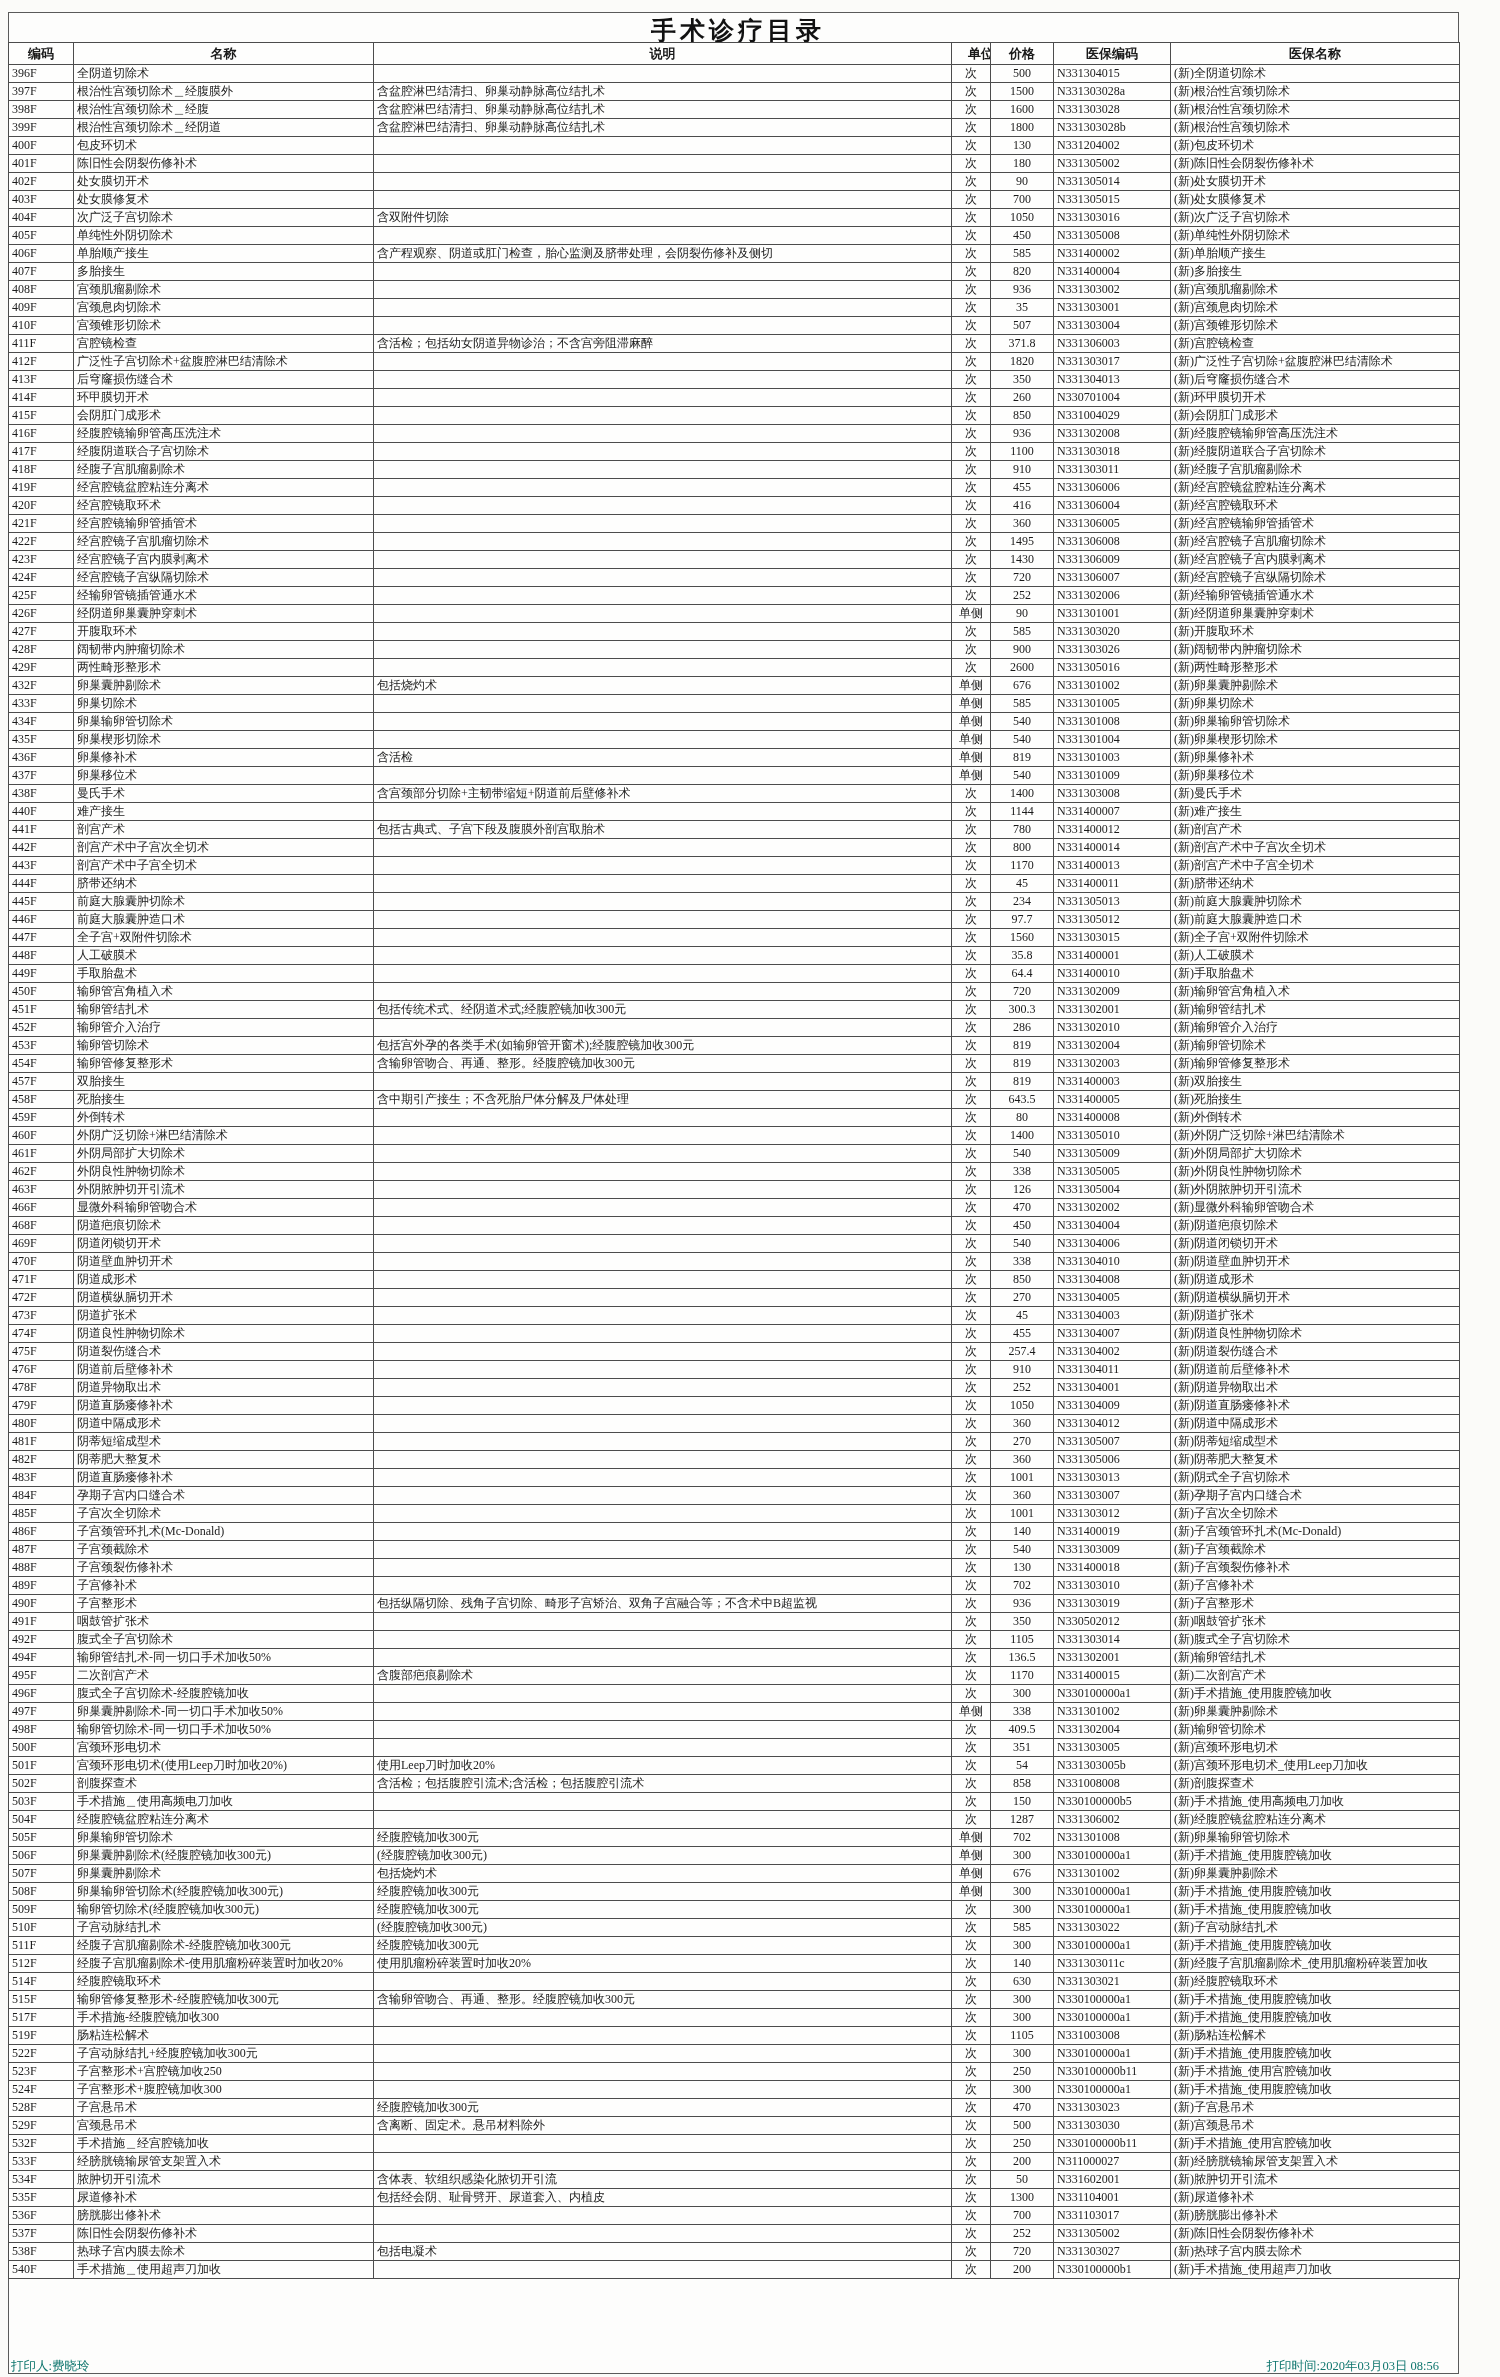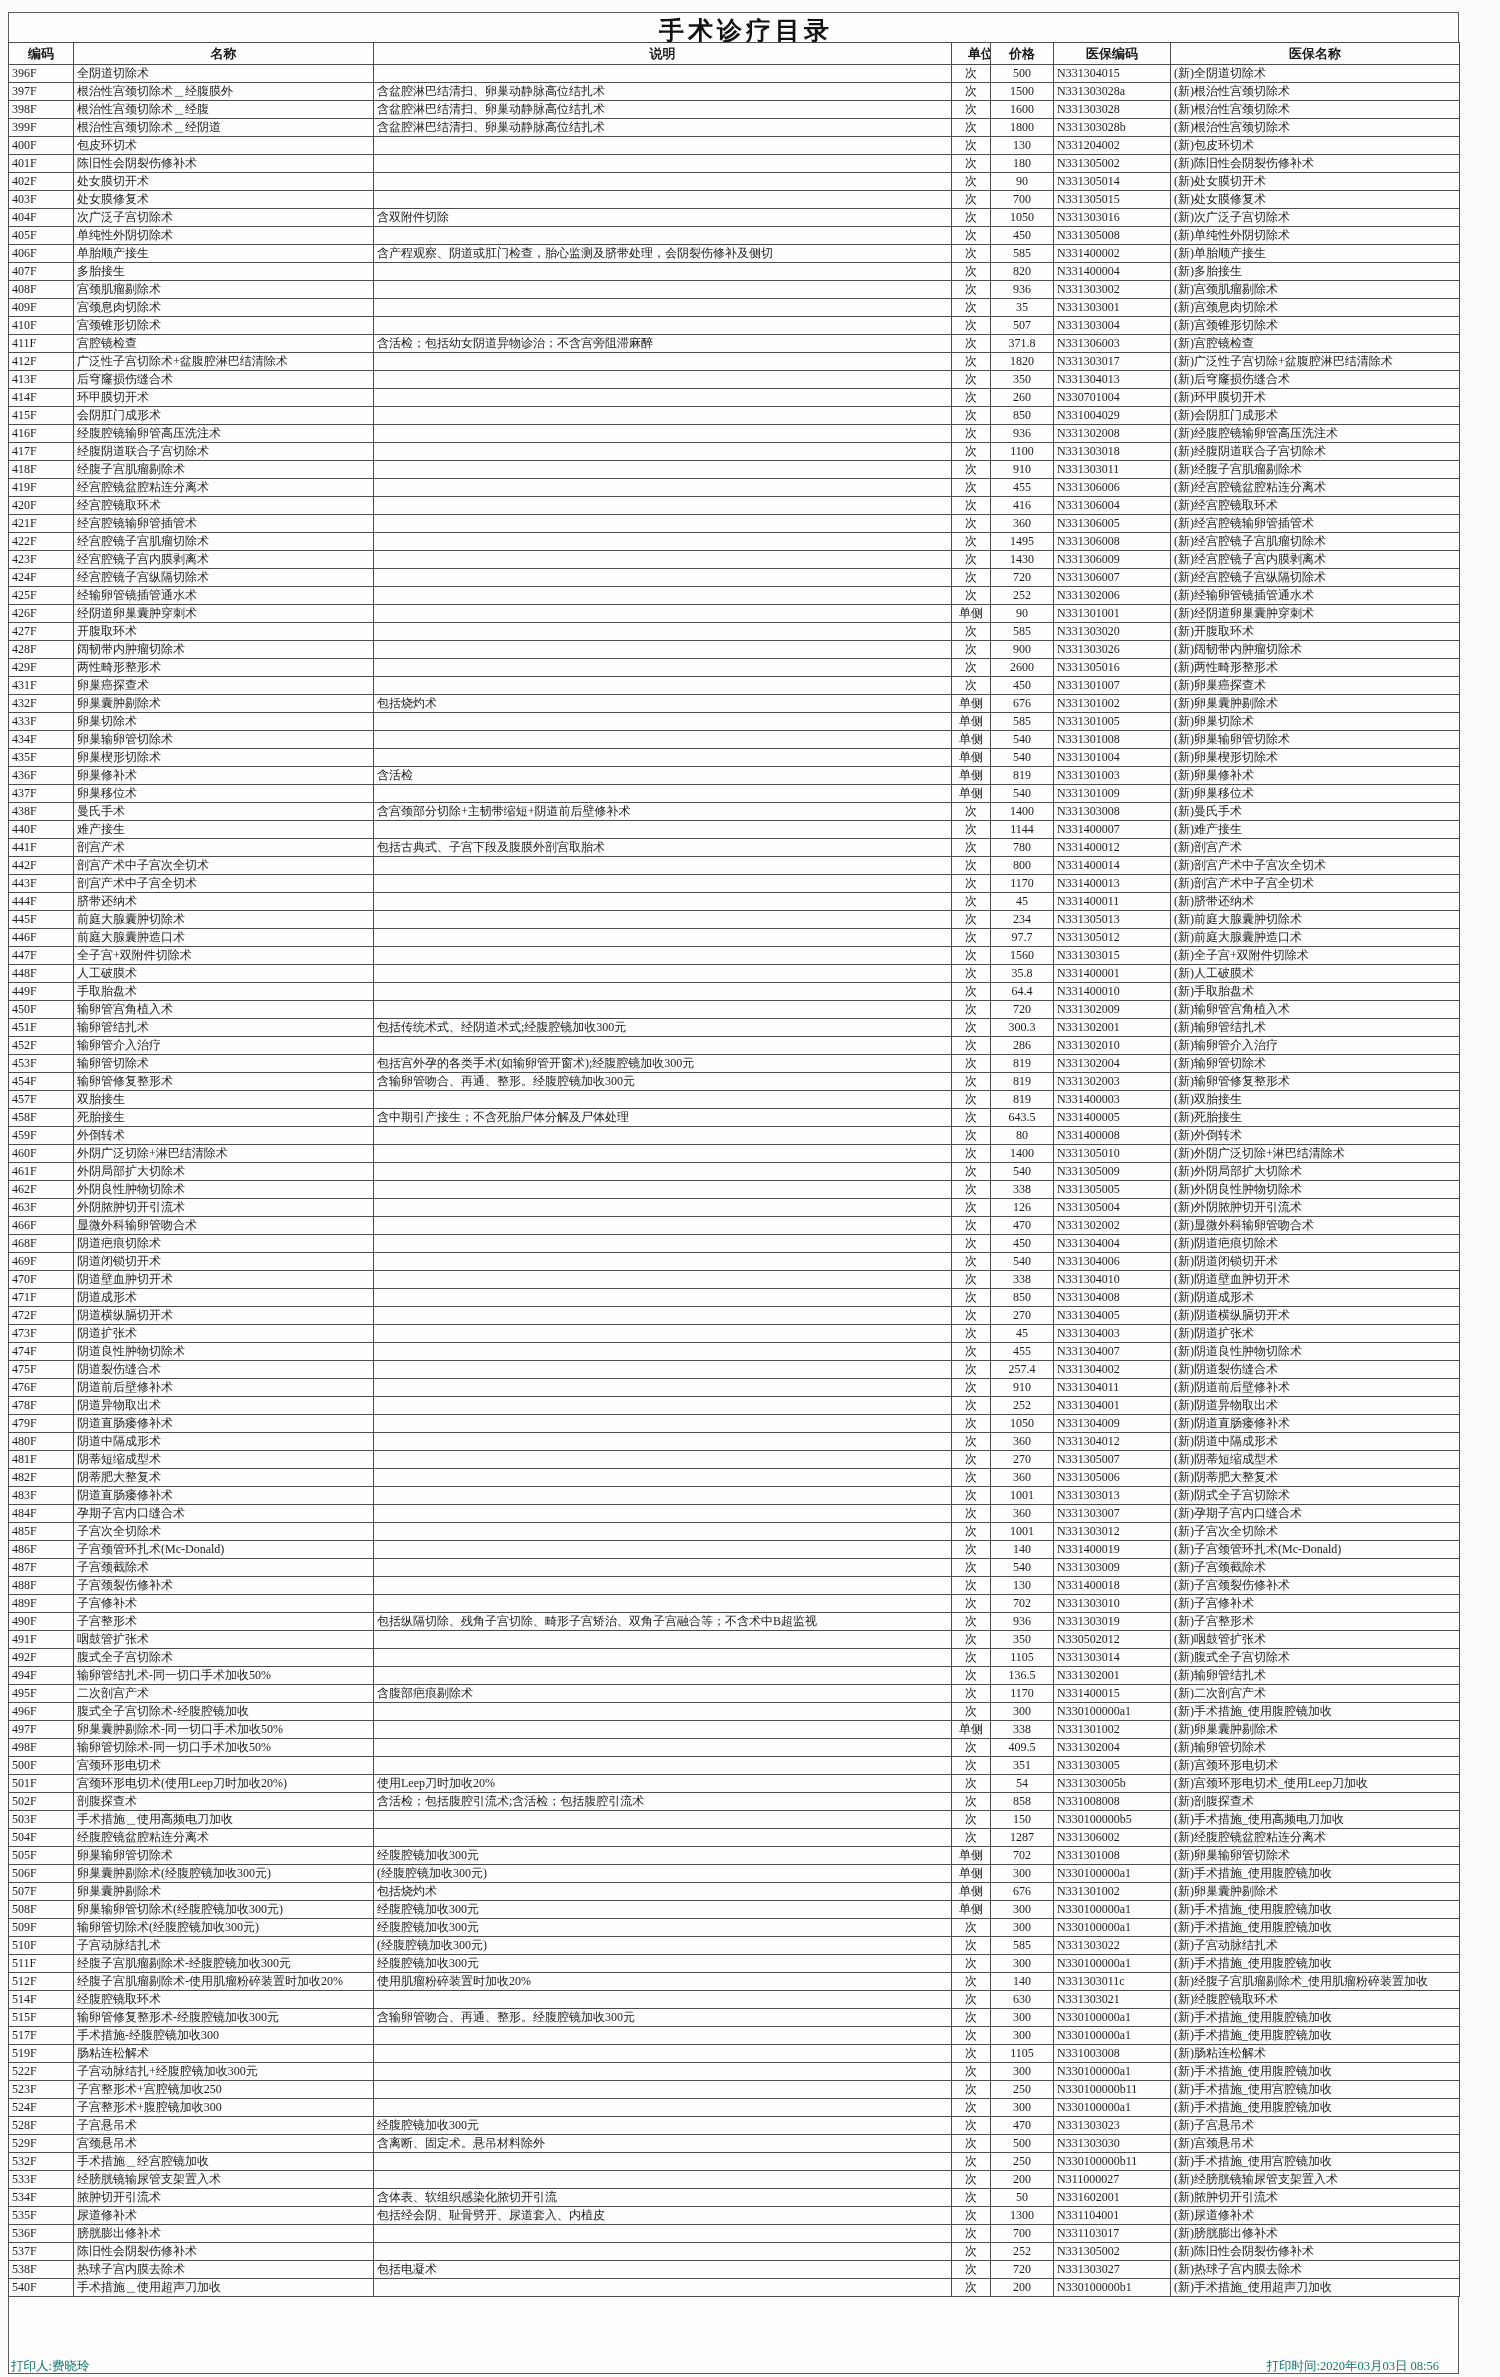--- a/index.html
+++ b/index.html
@@ -11,21 +11,21 @@
     color:#1b1b1b;
     overflow:hidden;
   }
   .page-frame{
     position:absolute;left:8px;top:12px;
     width:1449px;height:2360px;
     border:1px solid #5a5a5a;
     background:#fdfdfc;
   }
   .doc-title{
-    position:absolute;left:16px;top:14px;width:1460px;
+    position:absolute;left:8px;top:14px;width:1460px;
     text-align:center;
     font-size:25px;font-weight:bold;letter-spacing:4px;
     color:#111;
   }
   table.catalog{
     position:absolute;left:8px;top:42px;
     width:1451px;
     border-collapse:collapse;
     table-layout:fixed;
   }
@@ -391,29 +391,20 @@
       <tr>
         <td class="c-code">429F</td>
         <td class="c-name">两性畸形整形术</td>
         <td class="c-desc"></td>
         <td class="c-unit">次</td>
         <td class="c-price">2600</td>
         <td class="c-inscode">N331305016</td>
         <td class="c-insname">(新)两性畸形整形术</td>
       </tr>
       <tr>
-        <td class="c-code">431F</td>
-        <td class="c-name">卵巢癌探查术</td>
-        <td class="c-desc"></td>
-        <td class="c-unit">次</td>
-        <td class="c-price">450</td>
-        <td class="c-inscode">N331301007</td>
-        <td class="c-insname">(新)卵巢癌探查术</td>
-      </tr>
-      <tr>
         <td class="c-code">432F</td>
         <td class="c-name">卵巢囊肿剔除术</td>
         <td class="c-desc">包括烧灼术</td>
         <td class="c-unit">单侧</td>
         <td class="c-price">676</td>
         <td class="c-inscode">N331301002</td>
         <td class="c-insname">(新)卵巢囊肿剔除术</td>
       </tr>
       <tr>
         <td class="c-code">433F</td>

